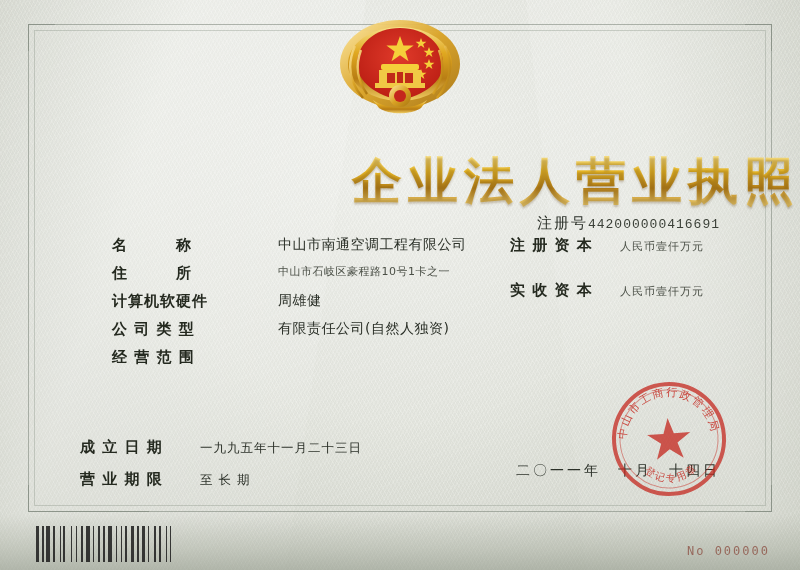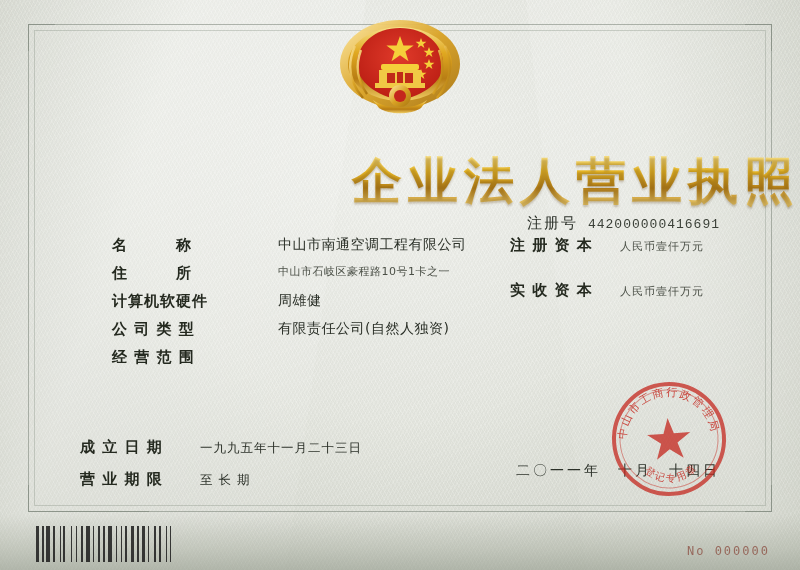--- a/index.html
+++ b/index.html
@@ -104,21 +104,20 @@
     margin-top: 20px;
   }
 
   
   .reg-row {
     position: absolute;
     right: 80px;
     top: 214px;
     display: flex;
     align-items: baseline;
-    gap: 10px;
   }
   .reg-label {
     font-size: 15px;
     color: #2a2f28;
     letter-spacing: 2px;
   }
   .reg-value {
     font-size: 13px;
     color: #3b4038;
     letter-spacing: 1px;

